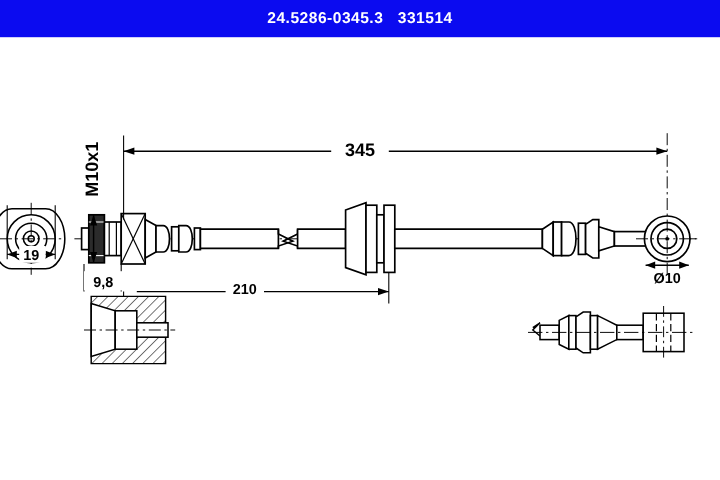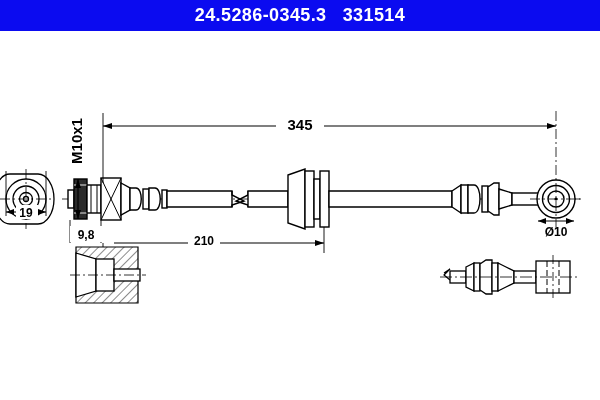--- a/index.html
+++ b/index.html
@@ -30,21 +30,21 @@
     position: absolute;
     left: 0;
     top: 0;
     width: 600px;
     height: 48px;
     line-height: 30px;
     text-align: center;
     color: #ffffff;
     font-family: "Liberation Sans", sans-serif;
     font-weight: bold;
-    font-size: 18px;
+    font-size: 13px;
     letter-spacing: 0.4px;
     white-space: pre;
   }
   #drawing-svg {
     position: absolute;
     left: 0;
     top: 31px;
     width: 600px;
     height: 369px;
     display: block;

